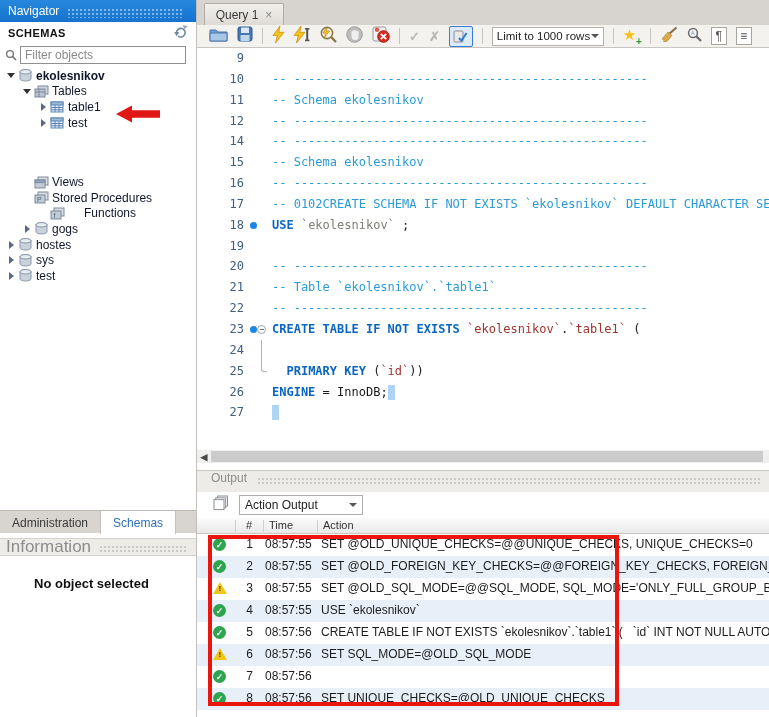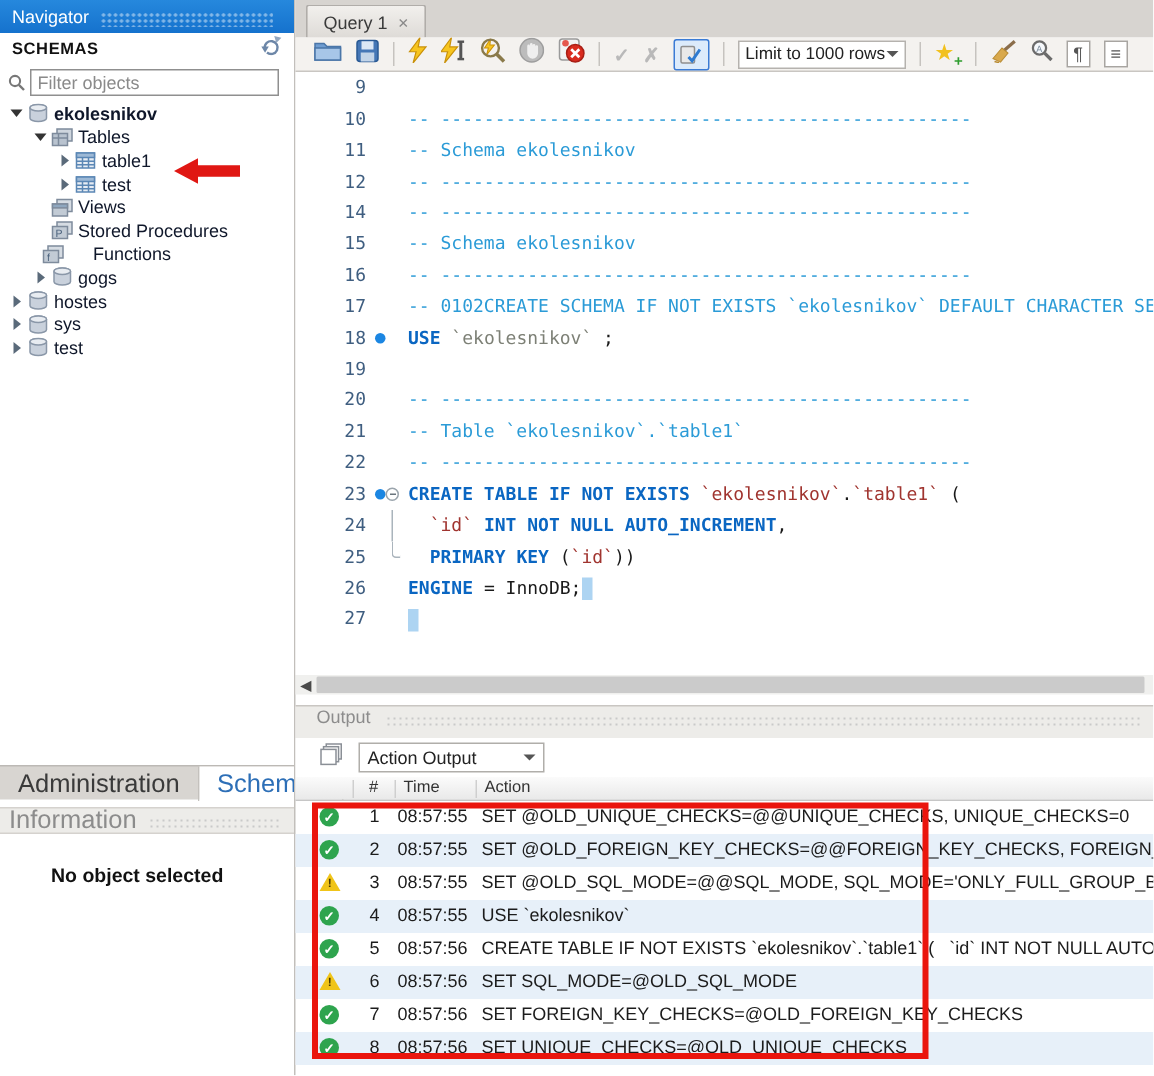--- a/index.html
+++ b/index.html
@@ -26,21 +26,21 @@
   #tree-container { position:absolute; left:0; top:68px; width:196px; }
   .tree-row { height:15.6px; display:flex; align-items:center; font-size:12px; color:#0f172a; cursor:default; }
   .tree-row .arrow { width:10px; display:inline-flex; justify-content:center; }
   .tri-right { width:0; height:0; border-top:4px solid transparent; border-bottom:4px solid transparent; border-left:5px solid #5a6a7a; }
   .tri-down  { width:0; height:0; border-left:4px solid transparent; border-right:4px solid transparent; border-top:5px solid #333; }
   .tree-row .ticon { width:18px; display:inline-flex; justify-content:center; }
   .tree-row.bold .tlabel { font-weight:bold; }
   .tlabel { padding-left:2px; white-space:nowrap; }
 
   .side-tabs { position:absolute; left:0; top:510px; width:196px; height:23px; background:#d8d5d1; border-top:1px solid #bcb9b5; display:flex; }
-  .side-tab { height:23px; padding:0 12px; font-size:17px; display:flex; align-items:center; color:#3a3a3a; border-right:1px solid #c4c1bd; }
+  .side-tab { height:23px; padding:0 12px; font-size:12px; display:flex; align-items:center; color:#3a3a3a; border-right:1px solid #c4c1bd; }
   .side-tab.active { background:#ffffff; color:#2d6fb7; }
 
   .info-header { position:absolute; left:0; top:538px; width:196px; height:18px; background:#edece9; display:flex; align-items:center; padding:0 6px;
                  color:#8c8c8c; font-size:17px; border-top:1px solid #d5d2ce; border-bottom:1px solid #d5d2ce; }
   .info-header .dots { flex:1; height:9px; margin:5px 2px 0 8px;
                  background-image:radial-gradient(#c9c9c9 .8px, transparent 1px); background-size:4px 4px; }
   .info-message { position:absolute; left:34px; top:576px; font-size:13px; font-weight:bold; color:#111; }
 
   
   #right-panel { position:absolute; left:197px; top:0; width:572px; height:717px; }
@@ -203,21 +203,21 @@
               <rect x="1" y="1" width="12" height="10" fill="#e7edf4" stroke="#5b87b5"></rect>
               <rect x="1" y="1" width="12" height="3" fill="#9db9d6" stroke="#5b87b5"></rect>
               <line x1="1" y1="6.5" x2="13" y2="6.5" stroke="#5b87b5"></line>
               <line x1="1" y1="8.8" x2="13" y2="8.8" stroke="#5b87b5"></line>
               <line x1="5" y1="4" x2="5" y2="11" stroke="#5b87b5"></line>
               <line x1="9" y1="4" x2="9" y2="11" stroke="#5b87b5"></line>
             </svg>
           </span>
           <span class="tlabel">test</span>
         </div>
-        <div class="tree-row" style="padding-left: 22px;">
+        <div class="tree-row" style="padding-left: 22px; margin-top: 44px;">
           <span class="arrow"></span>
           <span class="ticon">
             <svg width="15" height="13" viewBox="0 0 15 13">
               <rect x="4" y="1" width="10" height="8" fill="#d6dce3" stroke="#7e8b9c"></rect>
               <rect x="1" y="4" width="10" height="8" fill="#c2cbd5" stroke="#7e8b9c"></rect>
               <rect x="1" y="4" width="10" height="2.6" fill="#8fa7bf" stroke="#7e8b9c"></rect>
             </svg>
           </span>
           <span class="tlabel">Views</span>
         </div>
@@ -225,21 +225,21 @@
           <span class="arrow"></span>
           <span class="ticon">
             <svg width="15" height="13" viewBox="0 0 15 13">
               <rect x="4" y="1" width="10" height="8" fill="#d6dce3" stroke="#7e8b9c"></rect>
               <rect x="1" y="4" width="10" height="8" fill="#c2cbd5" stroke="#7e8b9c"></rect>
               <text x="3" y="11" font-size="7" fill="#4a617c">P</text>
             </svg>
           </span>
           <span class="tlabel">Stored Procedures</span>
         </div>
-        <div class="tree-row" style=" gap: 16px;">
+        <div class="tree-row" style="padding-left: 22px; gap: 16px;">
           <span class="arrow"></span>
           <span class="ticon">
             <svg width="15" height="13" viewBox="0 0 15 13">
               <rect x="4" y="1" width="10" height="8" fill="#d6dce3" stroke="#7e8b9c"></rect>
               <rect x="1" y="4" width="10" height="8" fill="#c2cbd5" stroke="#7e8b9c"></rect>
               <text x="3.4" y="11" font-size="7" fill="#4a617c">f</text>
             </svg>
           </span>
           <span class="tlabel">Functions</span>
         </div>
@@ -471,21 +471,20 @@
         </div>
         <div class="ed-line">
           <span class="ln">23</span>
           <div class="stmt-dot"></div>
           <div class="fold-open"></div>
           <span class="code"><span class="sg-keyword">CREATE TABLE IF NOT EXISTS</span><span class="sg-plain"> </span><span class="sg-ident">`ekolesnikov`</span><span class="sg-plain">.</span><span class="sg-ident">`table1`</span><span class="sg-plain"> (</span></span>
         </div>
         <div class="ed-line">
           <span class="ln">24</span>
           <div class="fold-line"></div>
-          <span class="code"><span class="sg-plain">  </span><span class="sg-ident">`id`</span><span class="sg-plain"> </span><span class="sg-keyword">INT NOT NULL AUTO_INCREMENT</span><span class="sg-plain">,</span></span>
         </div>
         <div class="ed-line">
           <span class="ln">25</span>
           <div class="fold-end"></div>
           <span class="code"><span class="sg-plain">  </span><span class="sg-keyword">PRIMARY KEY</span><span class="sg-plain"> (</span><span class="sg-ident">`id`</span><span class="sg-plain">))</span></span>
         </div>
         <div class="ed-line">
           <span class="ln">26</span>
           <span class="code"><span class="sg-keyword">ENGINE</span><span class="sg-plain"> = InnoDB;</span><span class="sg-sel"></span></span>
         </div>
@@ -573,21 +572,20 @@
           <div class="rnum">6</div>
           <div class="rtime">08:57:56</div>
           <div class="raction">SET SQL_MODE=@OLD_SQL_MODE</div>
         </div>
         <div class="out-row">
           <div class="sicon">
             <div class="ok-badge">✓</div>
           </div>
           <div class="rnum">7</div>
           <div class="rtime">08:57:56</div>
-          <div class="raction">SET FOREIGN_KEY_CHECKS=@OLD_FOREIGN_KEY_CHECKS</div>
         </div>
         <div class="out-row even">
           <div class="sicon">
             <div class="ok-badge">✓</div>
           </div>
           <div class="rnum">8</div>
           <div class="rtime">08:57:56</div>
           <div class="raction">SET UNIQUE_CHECKS=@OLD_UNIQUE_CHECKS</div>
         </div>
       </div>

